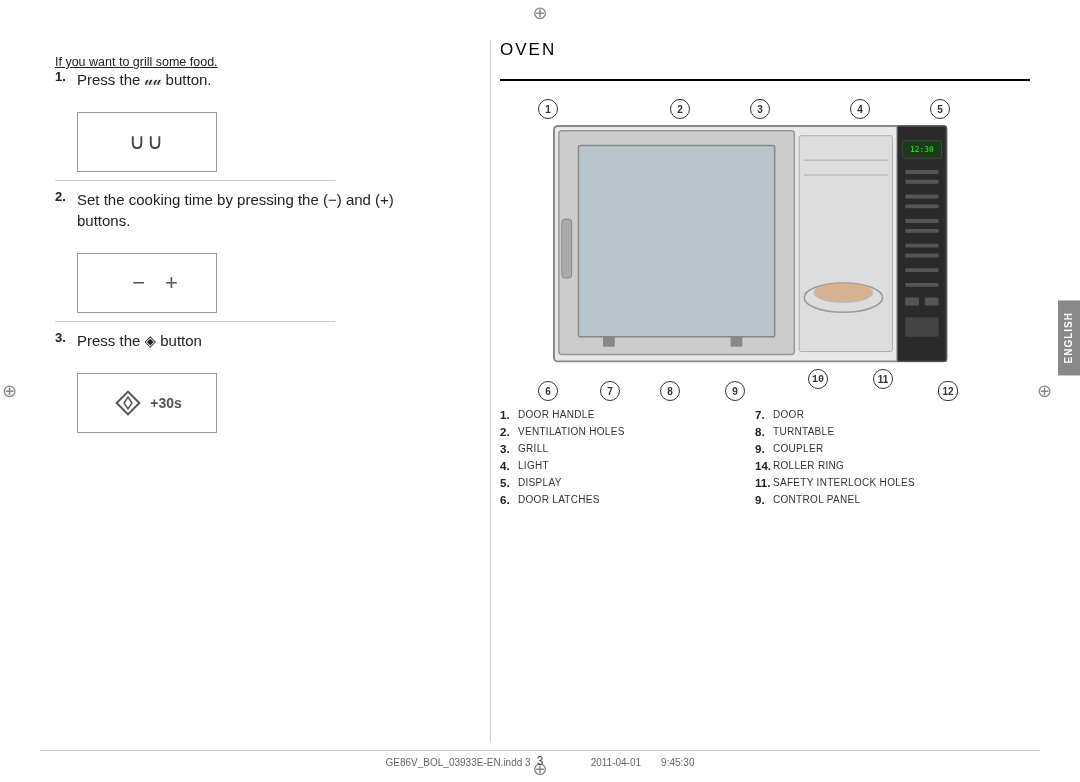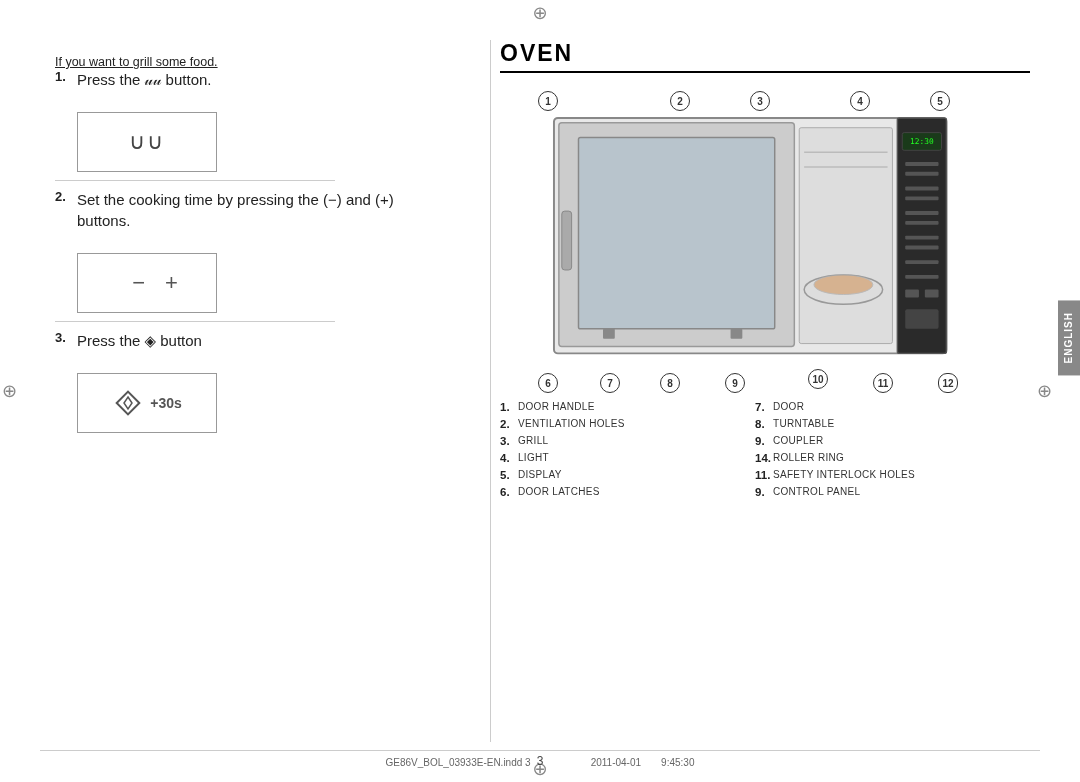--- a/index.html
+++ b/index.html
@@ -97,26 +97,26 @@
 
     
     .right-col {
       position: absolute;
       left: 500px;
       top: 40px;
       width: 530px;
     }
 
     .oven-title {
-      font-size: 23px;
-      font-weight: bold;
+      font-size: 17px;
+      font-weight: normal;
       letter-spacing: 2px;
       color: #000;
       border-bottom: 2px solid #000;
-      padding-bottom: 4px;
+      padding-bottom: 19px;
       margin-bottom: 10px;
       display: inline-block;
       width: 100%;
     }
 
     
     .oven-diagram {
       position: relative;
       width: 490px;
       height: 310px;
@@ -335,22 +335,22 @@
         <ellipse cx="315" cy="175" rx="30" ry="10" fill="#d4a070" stroke="#aaa" stroke-width="1" opacity="0.7"></ellipse>
 
         <rect x="70" y="220" width="12" height="10" rx="1" fill="#888"></rect>
         <rect x="200" y="220" width="12" height="10" rx="1" fill="#888"></rect>
       </svg>
 
       <div class="num-circle" style="bottom:0px; left:18px;">6</div>
       <div class="num-circle" style="bottom:0px; left:80px;">7</div>
       <div class="num-circle" style="bottom:0px; left:140px;">8</div>
       <div class="num-circle" style="bottom:0px; left:205px;">9</div>
-      <div class="num-circle" style="bottom:4px; left:288px;">10</div>
-      <div class="num-circle" style="bottom:0px; left:353px;">11</div>
+      <div class="num-circle" style="bottom:12px; left:288px;font-family:Liberation Mono, monospace;">10</div>
+      <div class="num-circle" style="bottom:12px; left:353px;">11</div>
       <div class="num-circle" style="bottom:0px; left:418px;border-radius:9px;">12</div>
     </div>
 
     
     <div class="parts-list">
       <div class="parts-col">
         <div class="part-item">
           <span class="part-num">1.</span>
           <span class="part-name">DOOR HANDLE</span>
         </div>

